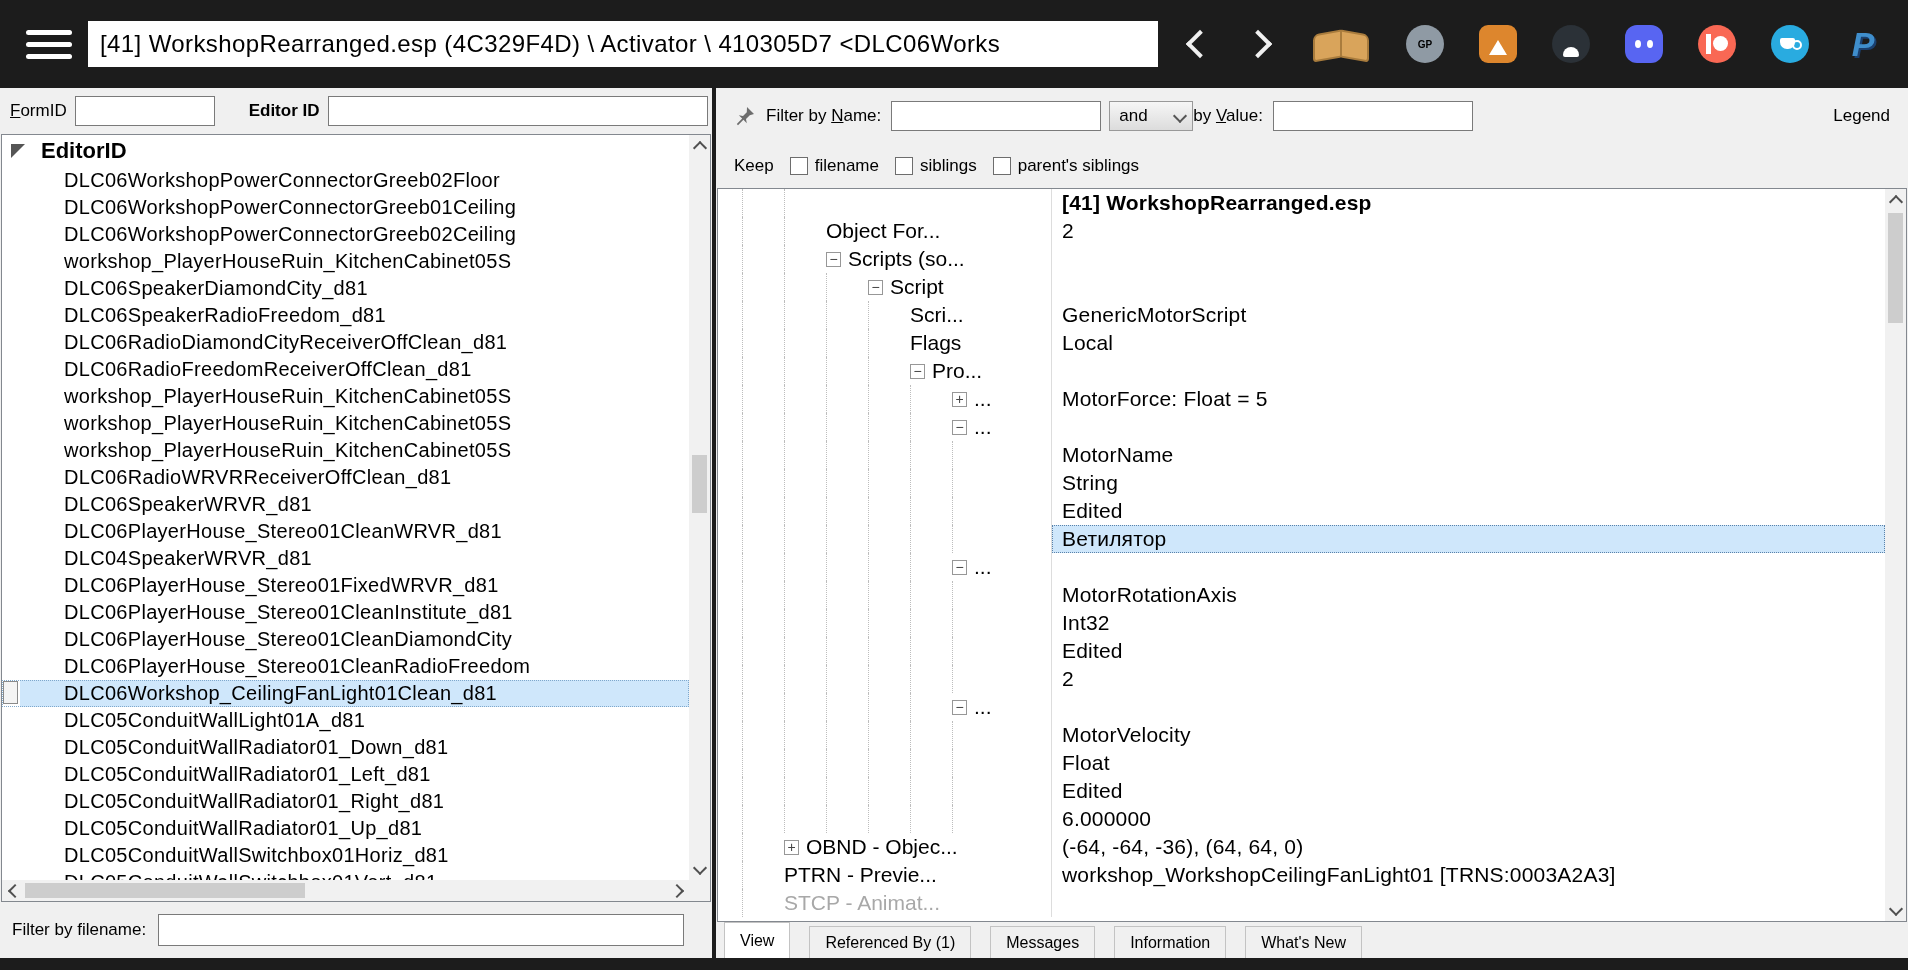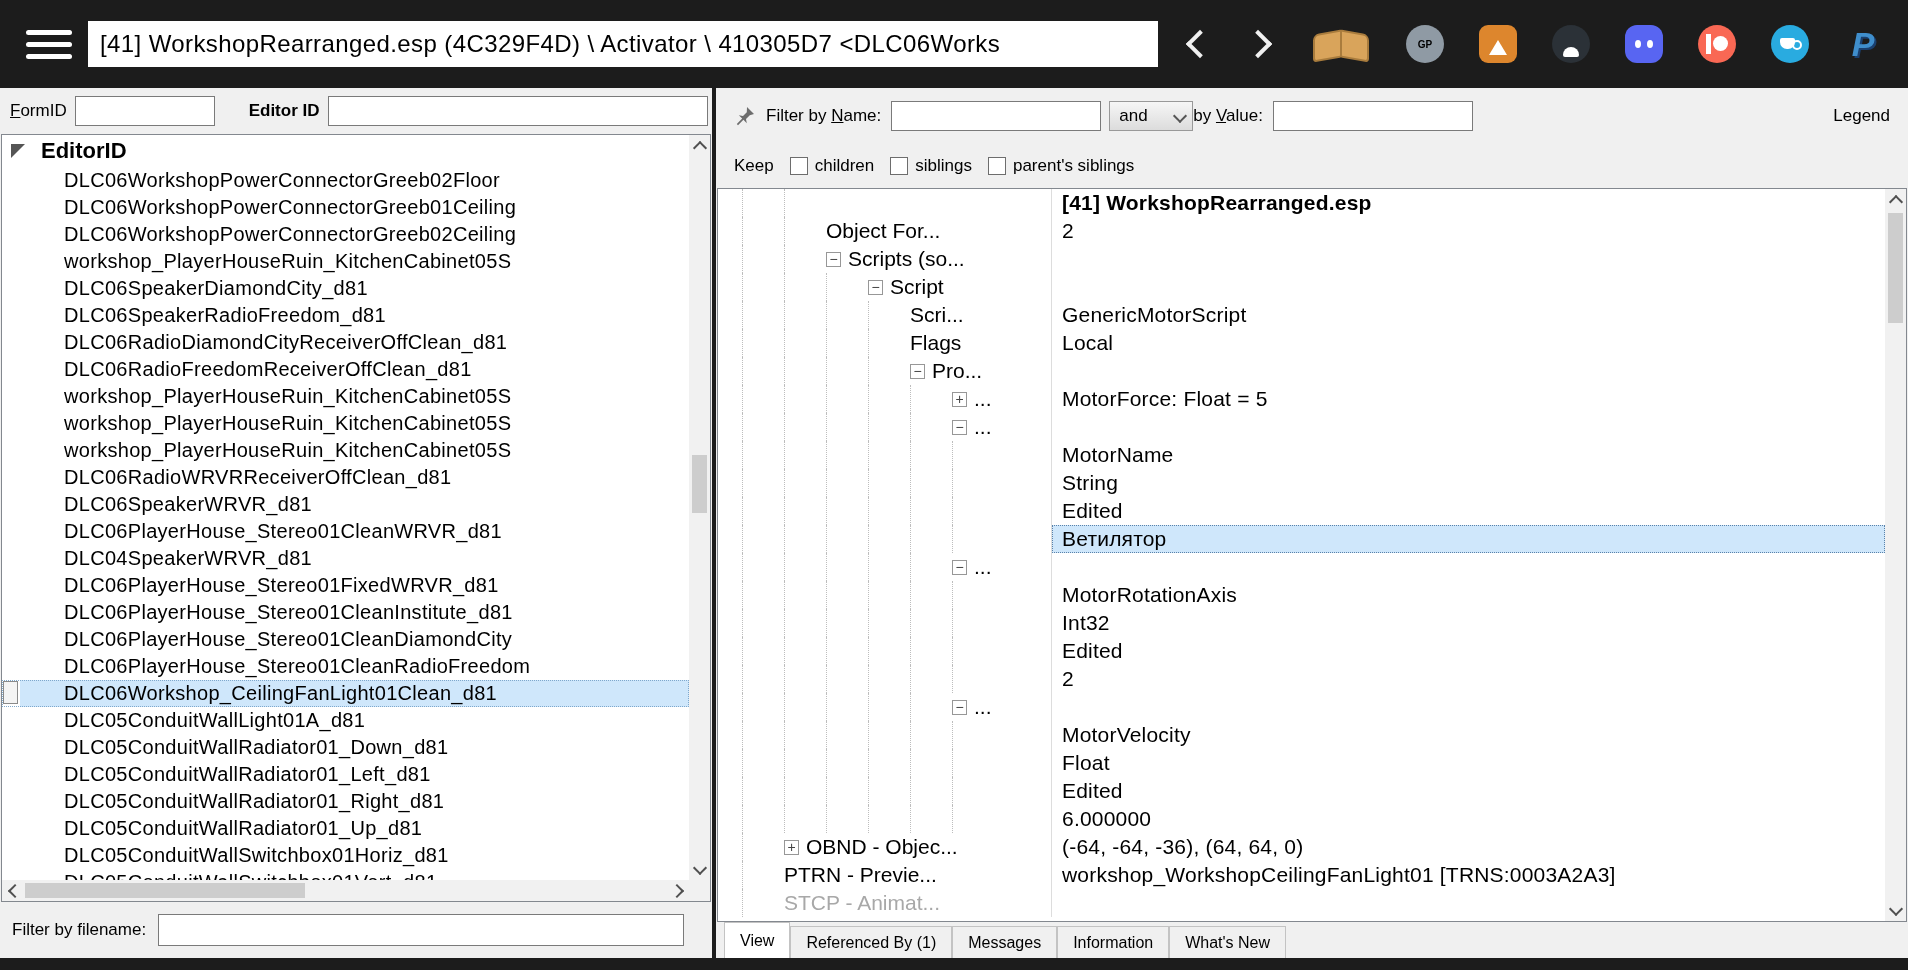--- a/index.html
+++ b/index.html
@@ -110,21 +110,21 @@
   .exp{width:15px;height:15px;flex:none;border:1px solid #979797;background:#fff;color:#444;
     font-size:14px;line-height:13px;text-align:center;margin-right:7px;cursor:pointer;box-sizing:border-box;}
   .lt{font-size:21px;}
   .g-value{flex:1;display:flex;align-items:center;padding-left:10px;font-size:21px;letter-spacing:.2px;
     white-space:nowrap;overflow:hidden;min-width:0;}
   .g-row.bold .g-value{font-weight:700;}
   .g-row.gray .lt{color:#a8a8a8;}
   .g-row.sel .g-value{background:#cfe7fb;outline:1px dotted #5a82aa;outline-offset:-1px;}
 
   
-  .rp-tabs{height:36px;flex:none;display:flex;align-items:stretch;padding-left:8px;background:#f0f0f0;}
+  .rp-tabs{height:36px;flex:none;display:flex;align-items:stretch;padding-left:8px;background:#f0f0f0;gap:19px;}
   .tab{display:flex;align-items:center;padding:0 15px;font-size:16px;border:1px solid #c3c3c3;border-bottom:none;
     background:#f0f0f0;cursor:pointer;white-space:nowrap;}
   .tab:not(.active){margin-top:4px;}
   .tab.active{background:#fff;}
 </style>
 </head>
 <body>
 
 <div class="topbar" data-name="title-bar">
   <div class="menu-btn" data-name="menu-button">
@@ -299,21 +299,21 @@
       <span class="byval" data-name="filter-by-value-label"><span>by </span><span class="u">V</span><span>alue:</span></span>
       <input class="txtbox fvalue" type="text" data-name="filter-value-input" value="" style="">
       <span class="legend" data-name="legend-button">Legend</span>
     </div>
 
     <div class="rp-keeprow" data-name="keep-row">
       <span data-name="keep-label">Keep</span>
       <span style="display:flex;gap:16px;" data-name="keep-options">
           <label class="chk" data-name="keep-option-children">
             <span class="box" data-name="checkbox-icon"></span>
-            <span data-name="keep-option-label">children</span>
+            <span data-name="keep-option-label">filename</span>
           </label>
           <label class="chk" data-name="keep-option-siblings">
             <span class="box" data-name="checkbox-icon"></span>
             <span data-name="keep-option-label">siblings</span>
           </label>
           <label class="chk" data-name="keep-option-parent-s-siblings">
             <span class="box" data-name="checkbox-icon"></span>
             <span data-name="keep-option-label">parent's siblings</span>
           </label>
         </span>

